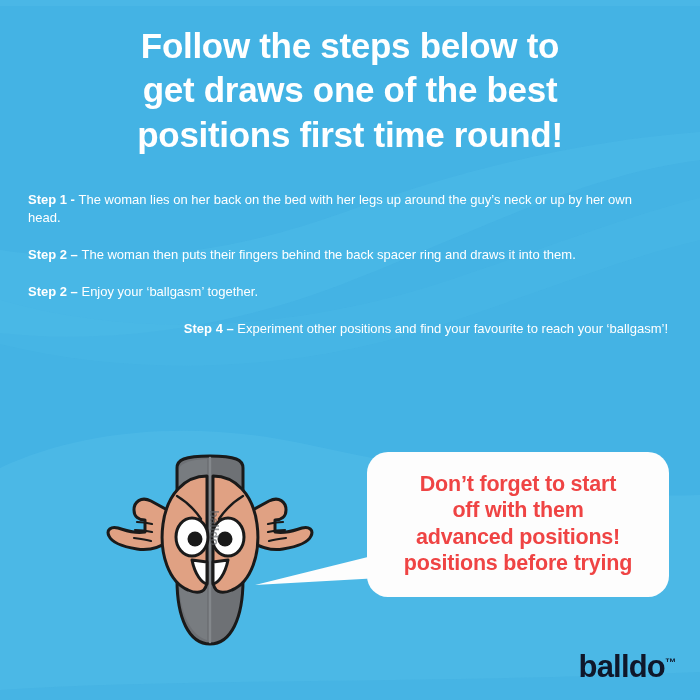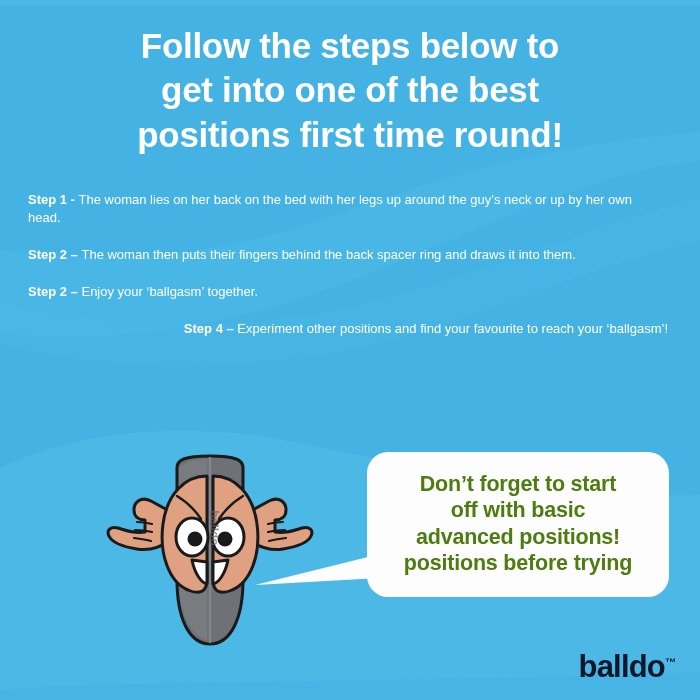--- a/index.html
+++ b/index.html
@@ -86,21 +86,21 @@
     height: 145px;
     background: #fdfdfd;
     border-radius: 21px;
     display: flex;
     align-items: center;
     justify-content: center;
     box-sizing: border-box;
     padding: 6px 14px 8px 14px;
   }
   #bubble-text {
-    color: #4d7c0f;
+    color: #ef4444;
     font-size: 21.5px;
     font-weight: bold;
     line-height: 1.22;
     text-align: center;
     letter-spacing: -0.2px;
   }
   #bubble-text .bt-line { display: block; white-space: nowrap; }
   #bubble-tail {
     position: absolute;
     left: 255px;
@@ -141,21 +141,21 @@
 
     <path d="M0,300 C140,340 300,330 450,280 C560,243 640,212 700,198 L700,240 C630,256 550,288 450,322 C300,373 140,378 0,344 Z" fill="#4ab8e6" opacity="0.4"></path>
 
     <path d="M0,700 L0,468 C80,430 190,420 300,443 C430,470 560,500 700,495 L700,700 Z" fill="#4db9e7" opacity="0.75"></path>
 
     <path d="M0,690 C180,678 420,684 700,672 L700,700 L0,700 Z" fill="#42b0e2" opacity="0.5"></path>
   </svg>
 
   <div id="headline">
     <span class="hl-line">Follow the steps below to</span>
-    <span class="hl-line">get into one of the best</span>
+    <span class="hl-line">get draws one of the best</span>
     <span class="hl-line">positions first time round!</span>
   </div>
 
   <div id="steps">
     <p class="step"><span class="step-label">Step 1 - </span><span class="step-text">The woman lies on her back on the bed with her legs up around the guy’s neck or up by her own head.</span></p>
     <p class="step"><span class="step-label">Step 2 – </span><span class="step-text">The woman then puts their fingers behind the back spacer ring and draws it into them.</span></p>
     <p class="step"><span class="step-label">Step 2 – </span><span class="step-text">Enjoy your ‘ballgasm’ together.</span></p>
     <p class="step"><span class="step-label">Step 4 – </span><span class="step-text">Experiment other positions and find your favourite to reach your ‘ballgasm’!</span></p>
   </div>
 
@@ -214,21 +214,21 @@
     </g>
   </svg>
 
   <svg id="bubble-tail" viewBox="0 0 125 44" aria-hidden="true">
     <path d="M0,37 L125,6 L125,30 Z" fill="#fdfdfd"></path>
   </svg>
 
   <div id="speech-bubble">
     <div id="bubble-text">
       <span class="bt-line">Don’t forget to start</span>
-      <span class="bt-line">off with basic</span>
+      <span class="bt-line">off with them</span>
       <span class="bt-line">advanced positions!</span>
       <span class="bt-line">positions before trying</span>
     </div>
   </div>
 
   <div id="logo"><span>balldo</span><span class="tm">™</span></div>
 
 </div>
 
 </body></html>

